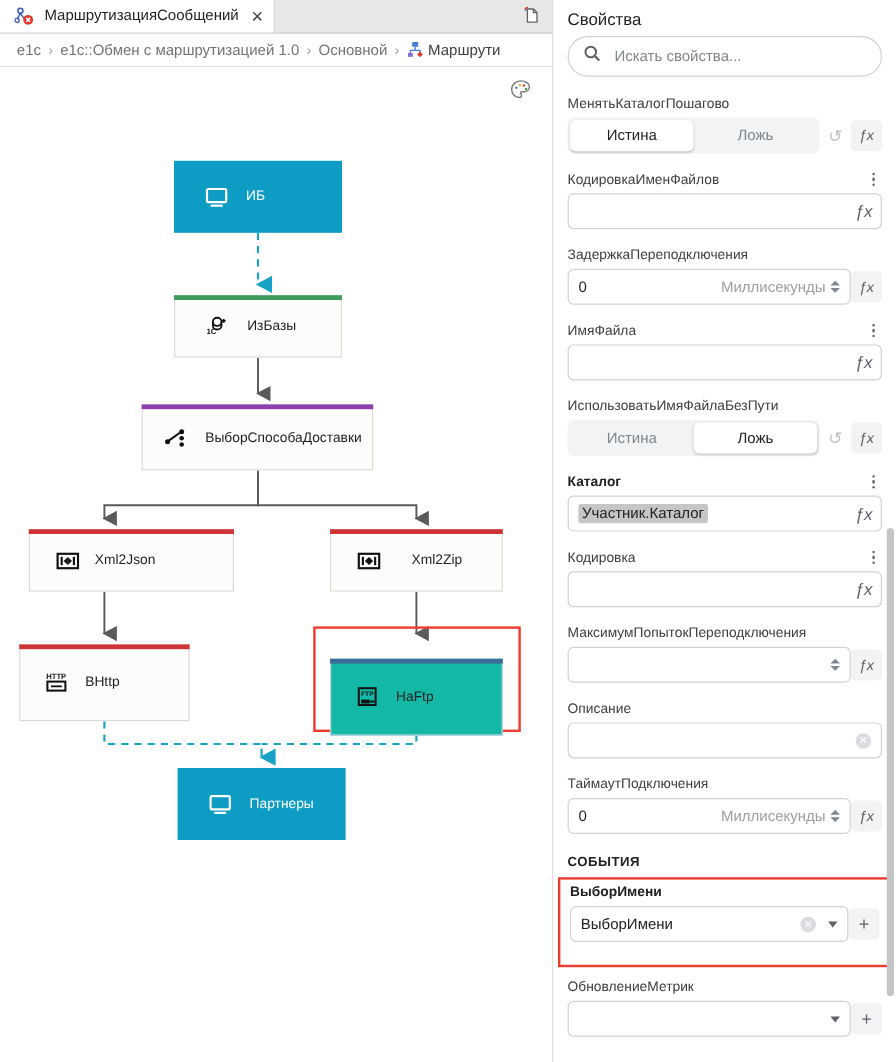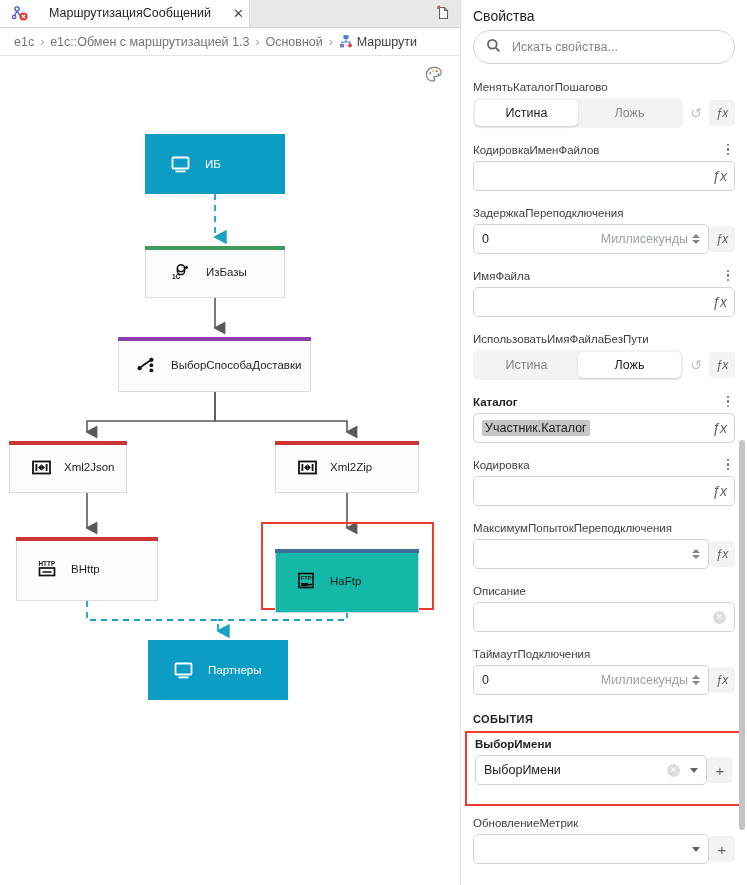--- a/index.html
+++ b/index.html
@@ -15,21 +15,21 @@
 
   
   .left { width:460px; height:885px; position:relative; background:#fff; }
 
   .tabbar {
     height:28px; background:#e8e8e8; display:flex; align-items:flex-end;
     border-bottom:1px solid #d0d0d0; position:relative;
   }
   .tab {
     height:28px; background:#fff; display:flex; align-items:center;
-    padding:0 8px 0 9px; gap:18px; font-size:12.5px; color:#1f1f1f;
+    padding:0 8px 0 9px; gap:6px; font-size:12.5px; color:#1f1f1f;
     border-right:1px solid #d6d6d6; max-width:250px;
   }
   .tab-title { white-space:nowrap; font-size:12.5px; }
   .tab-close { color:#4a4a4a; font-size:13px; margin-left:4px; cursor:pointer; }
   .tabbar-spacer { flex:1; }
   .tabbar-action { width:34px; height:28px; display:flex; align-items:center; justify-content:center; }
 
   .breadcrumb {
     height:28px; display:flex; align-items:center; gap:6px;
     padding:0 8px 0 14px; font-size:12.5px; color:#5f6368;
@@ -153,21 +153,21 @@
           <path d="M10.5 3.5 v3 h3" fill="none" stroke="#5f6368" stroke-width="1.1"></path>
           <path d="M6 2.2 a2.4 2.4 0 0 0 -2.4 2.4" fill="none" stroke="#e03b2f" stroke-width="1.2"></path>
           <path d="M3.3 3.2 l.3 1.7 l1.7 -.4 z" fill="#3b5bbf"></path>
         </svg>
       </div>
     </div>
 
     <div class="breadcrumb">
       <span class="crumb">e1c</span>
       <span class="sep">›</span>
-      <span class="crumb">e1c::Обмен с маршрутизацией 1.3</span>
+      <span class="crumb">e1c::Обмен с маршрутизацией 1.0</span>
       <span class="sep">›</span>
       <span class="crumb">Основной</span>
       <span class="sep">›</span>
       <span class="ico" style="width:15px;height:15px;flex:0 0 15px">
         <svg width="15" height="15" viewBox="0 0 15 15">
           <rect x="4.5" y="1" width="5" height="4" fill="#4a7fd4"></rect>
           <path d="M7 5 v3 M7 8 h-4 v2 M7 8 h4 v2" stroke="#4a7fd4" stroke-width="1.1" fill="none"></path>
           <rect x="1" y="10" width="4" height="3.4" fill="#8a6fd1"></rect>
           <path d="M11 9 l2.4 2.4 l-2.4 2.4 l-2.4 -2.4 z" fill="#e03b2f"></path>
         </svg>
@@ -249,39 +249,39 @@
               <circle cx="2.6" cy="14.2" r="2.1" fill="#111"></circle>
               <circle cx="14.4" cy="5.8" r="2.1" fill="#111"></circle>
               <circle cx="14.4" cy="11.2" r="1.9" fill="#111"></circle>
               <circle cx="14.4" cy="16.4" r="1.9" fill="#111"></circle>
             </svg>
           </span>
           <span class="lbl">ВыборСпособаДоставки</span>
         </div>
       </div>
 
-      <div class="node" style="left:9px;top:385px;width:118px;height:52px">
+      <div class="node" style="left:24px;top:385px;width:171px;height:52px">
         <div class="bar" style="background:#cf3434"></div>
         <div class="inner" style="padding-left:20px;gap:12px">
           <span class="ico">
             <svg width="21" height="21" viewBox="0 0 21 21">
               <rect x="2" y="4.5" width="17" height="12" fill="none" stroke="#111" stroke-width="1.8"></rect>
               <rect x="4.5" y="7" width="1.8" height="7" fill="#111"></rect>
               <rect x="14.7" y="7" width="1.8" height="7" fill="#111"></rect>
               <path d="M7 10.5 L10.5 7.2 L10.5 13.8 z" fill="#111"></path>
               <path d="M14 10.5 L10.5 7.2 L10.5 13.8 z" fill="#111"></path>
             </svg>
           </span>
           <span class="lbl">Xml2Json</span>
         </div>
       </div>
 
       <div class="node" style="left:275px;top:385px;width:144px;height:52px">
         <div class="bar" style="background:#cf3434"></div>
-        <div class="inner" style="padding-left:20px;gap:12px">
+        <div class="inner" style="padding-left:20px;gap:25px">
           <span class="ico">
             <svg width="21" height="21" viewBox="0 0 21 21">
               <rect x="2" y="4.5" width="17" height="12" fill="none" stroke="#111" stroke-width="1.8"></rect>
               <rect x="4.5" y="7" width="1.8" height="7" fill="#111"></rect>
               <rect x="14.7" y="7" width="1.8" height="7" fill="#111"></rect>
               <path d="M7 10.5 L10.5 7.2 L10.5 13.8 z" fill="#111"></path>
               <path d="M14 10.5 L10.5 7.2 L10.5 13.8 z" fill="#111"></path>
             </svg>
           </span>
           <span class="lbl">Xml2Zip</span>

